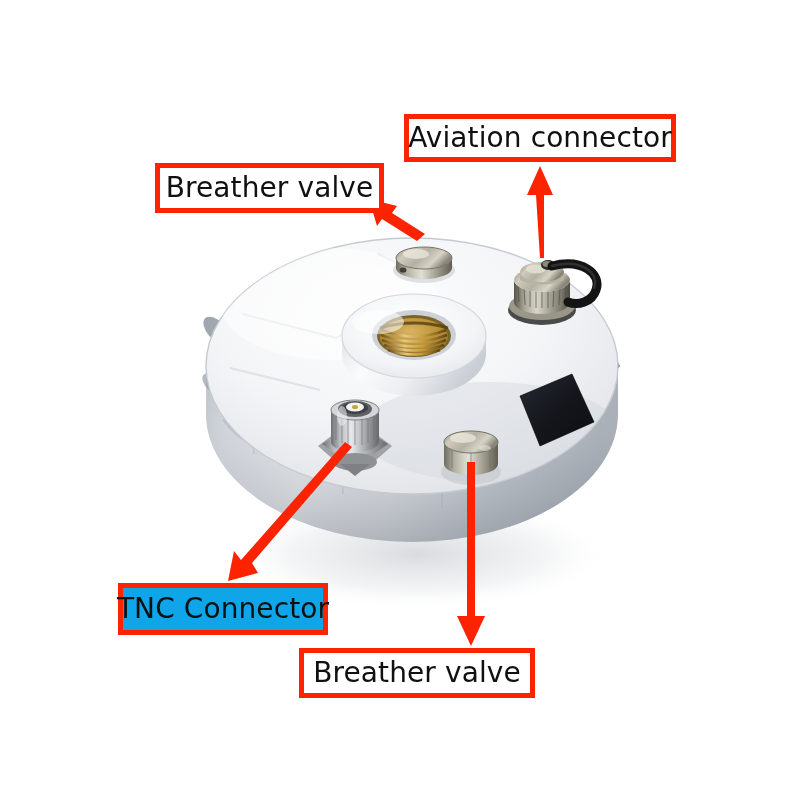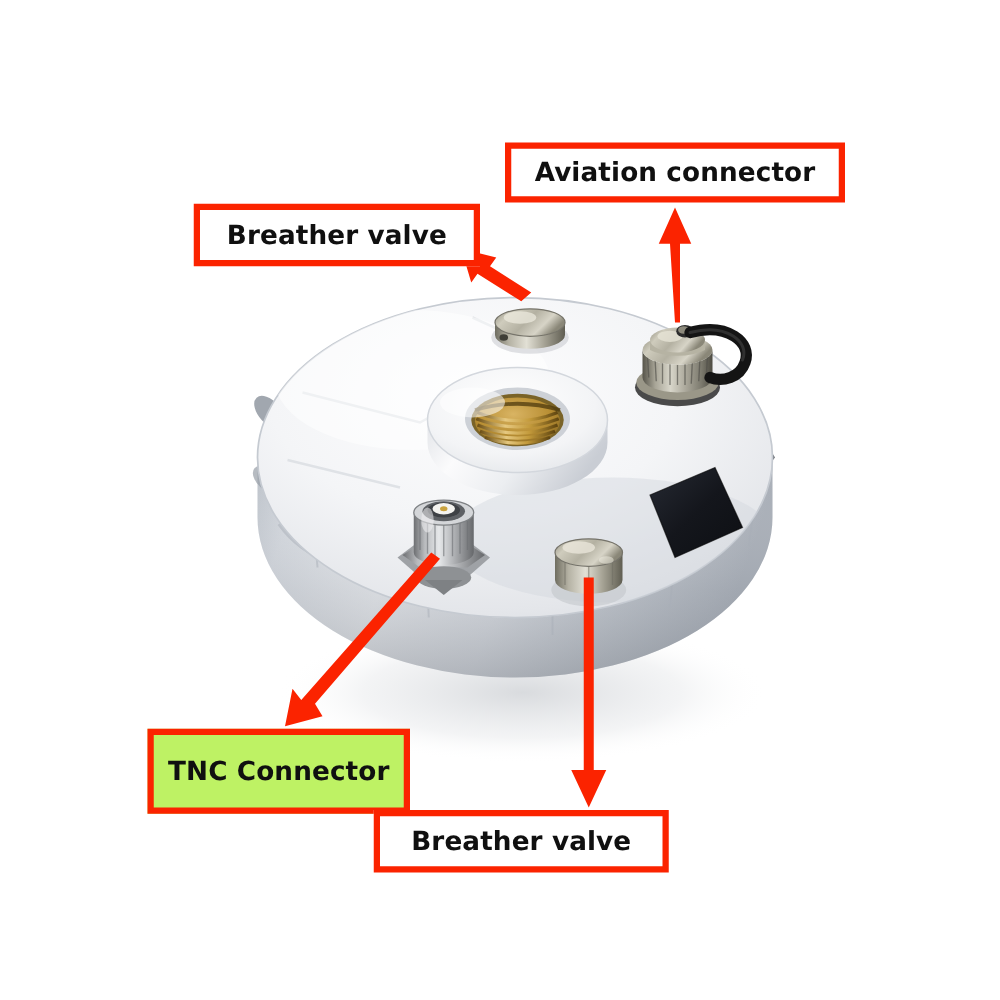--- a/index.html
+++ b/index.html
@@ -23,22 +23,22 @@
     box-sizing: border-box;
     background: #ffffff;
     border: 5px solid #fb2300;
     display: flex;
     align-items: center;
     justify-content: center;
     z-index: 40;
   }
   .callout .lbl {
     font-family: "DejaVu Sans", "Liberation Sans", sans-serif;
-    font-weight: bold;
-    font-size: 21px;
+    font-weight: normal;
+    font-size: 28px;
     color: #101010;
     letter-spacing: 0.1px;
     white-space: nowrap;
     line-height: 1;
   }
 
   #callout-aviation  { left: 404px; top: 114px; width: 272px; height: 48px; }
   #callout-breather-top { left: 155px; top: 163px; width: 229px; height: 50px; }
   #callout-tnc       { left: 118px; top: 583px; width: 210px; height: 52px; }
   #callout-breather-bottom { left: 299px; top: 648px; width: 236px; height: 50px; }
@@ -352,21 +352,21 @@
   </svg>
 
   <div class="callout" id="callout-aviation" style="left: 404px; top: 114px; width: 272px; height: 48px; border-color: rgb(251, 35, 0); background: rgb(255, 255, 255);">
     <span class="lbl" style="color: rgb(16, 16, 16);">Aviation connector</span>
   </div>
 
   <div class="callout" id="callout-breather-top" style="left: 155px; top: 163px; width: 229px; height: 50px; border-color: rgb(251, 35, 0); background: rgb(255, 255, 255);">
     <span class="lbl" style="color: rgb(16, 16, 16);">Breather valve</span>
   </div>
 
-  <div class="callout" id="callout-tnc" style="left: 118px; top: 583px; width: 210px; height: 68px; border-color: rgb(251, 35, 0); background: #bef264; align-items: center;">
+  <div class="callout" id="callout-tnc" style="left: 118px; top: 583px; width: 210px; height: 52px; border-color: rgb(251, 35, 0); background: #0ea5e9; align-items: center;">
     <span class="lbl" style="color: rgb(16, 16, 16);">TNC Connector</span>
   </div>
 
   <div class="callout" id="callout-breather-bottom" style="left: 299px; top: 648px; width: 236px; height: 50px; border-color: rgb(251, 35, 0); background: rgb(255, 255, 255);">
     <span class="lbl" style="color: rgb(16, 16, 16);">Breather valve</span>
   </div>
 
 </div>
 
 </body></html>

